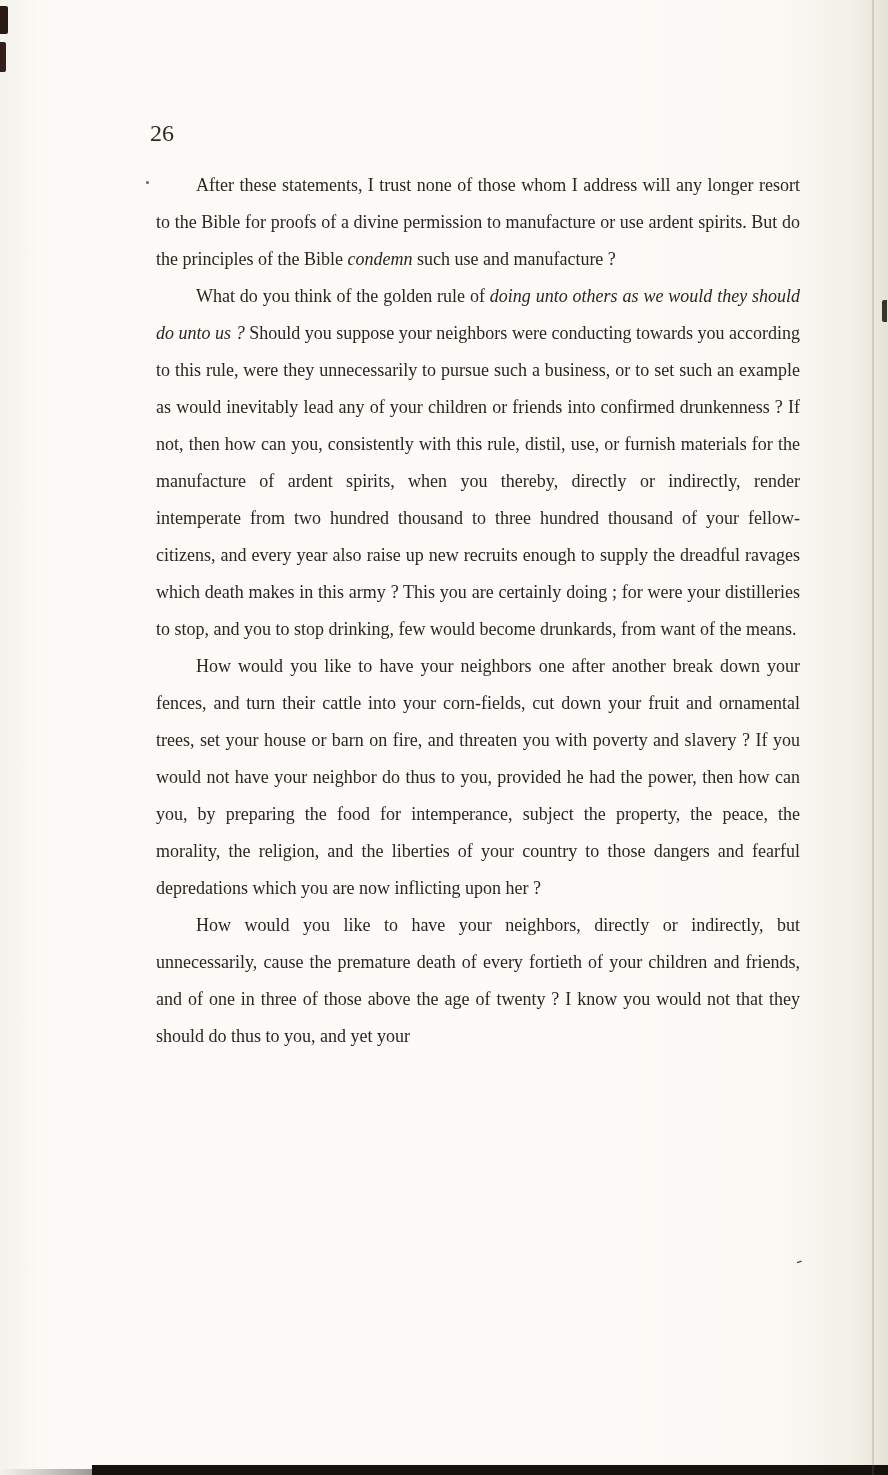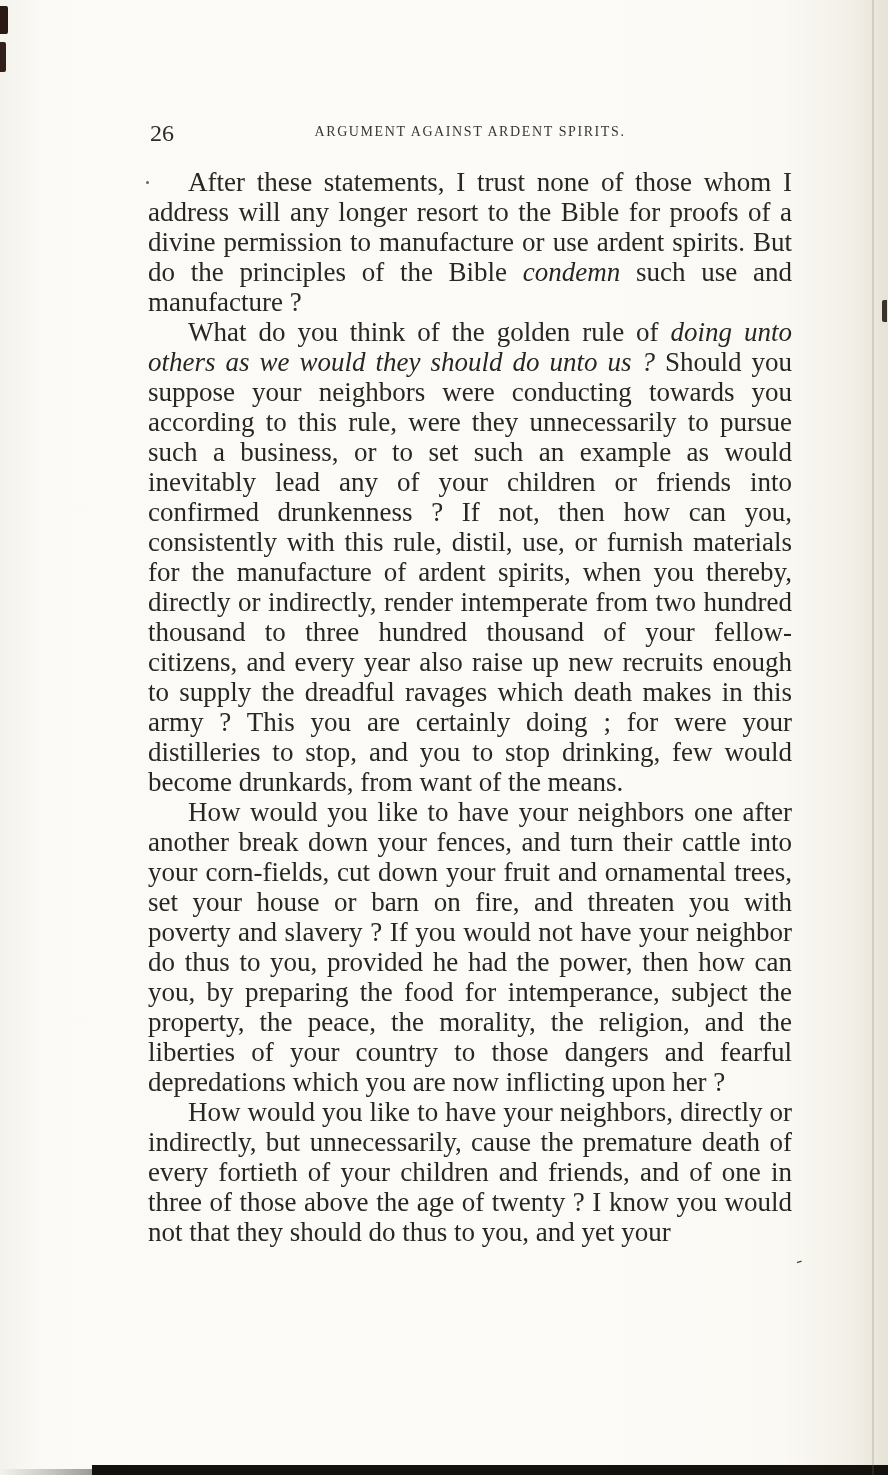--- a/index.html
+++ b/index.html
@@ -49,25 +49,25 @@
     right: 0;
     top: 4px;
     text-align: center;
     font-size: 14px;
     letter-spacing: 1.6px;
     color: #3a3730;
   }
 
   .body-text {
     position: absolute;
-    left: 148px;
+    left: 156px;
     top: 167px;
     width: 644px;
-    font-size: 27px;
-    line-height: 30px;
+    font-size: 18px;
+    line-height: 37px;
     color: #2a2620;
     text-align: justify;
   }
   .body-text p {
     margin: 0;
     text-indent: 40px;
   }
   .body-text em { font-style: italic; }
 
   
@@ -119,21 +119,20 @@
     transform: rotate(-18deg);
   }
 </style>
 </head>
 <body>
 
 <div class="page">
 
   <header class="running-header">
     <span class="page-number">26</span>
-    <span class="running-title">ARGUMENT AGAINST ARDENT SPIRITS.</span>
   </header>
 
   <main class="body-text" id="body-text">
       <p><span>After these statements, I trust none of those whom I address will any longer resort to the Bible for proofs of a divine permission to manufacture or use ardent spirits. But do the principles of the Bible </span><em>condemn</em><span> such use and manufacture ?</span></p>
       <p><span>What do you think of the golden rule of </span><em>doing unto others as we would they should do unto us ?</em><span> Should you suppose your neighbors were conducting towards you according to this rule, were they unnecessarily to pursue such a business, or to set such an example as would inevitably lead any of your children or friends into confirmed drunkenness ? If not, then how can you, consistently with this rule, distil, use, or furnish materials for the manufacture of ardent spirits, when you thereby, directly or indirectly, render intemperate from two hundred thousand to three hundred thousand of your fellow-citizens, and every year also raise up new recruits enough to supply the dreadful ravages which death makes in this army ? This you are certainly doing ; for were your distilleries to stop, and you to stop drinking, few would become drunkards, from want of the means.</span></p>
       <p><span>How would you like to have your neighbors one after another break down your fences, and turn their cattle into your corn-fields, cut down your fruit and ornamental trees, set your house or barn on fire, and threaten you with poverty and slavery ? If you would not have your neighbor do thus to you, provided he had the power, then how can you, by preparing the food for intemperance, subject the property, the peace, the morality, the religion, and the liberties of your country to those dangers and fearful depredations which you are now inflicting upon her ?</span></p>
       <p><span>How would you like to have your neighbors, directly or indirectly, but unnecessarily, cause the premature death of every fortieth of your children and friends, and of one in three of those above the age of twenty ? I know you would not that they should do thus to you, and yet your</span></p>
     </main>
 
   <span class="margin-mark">-</span>

